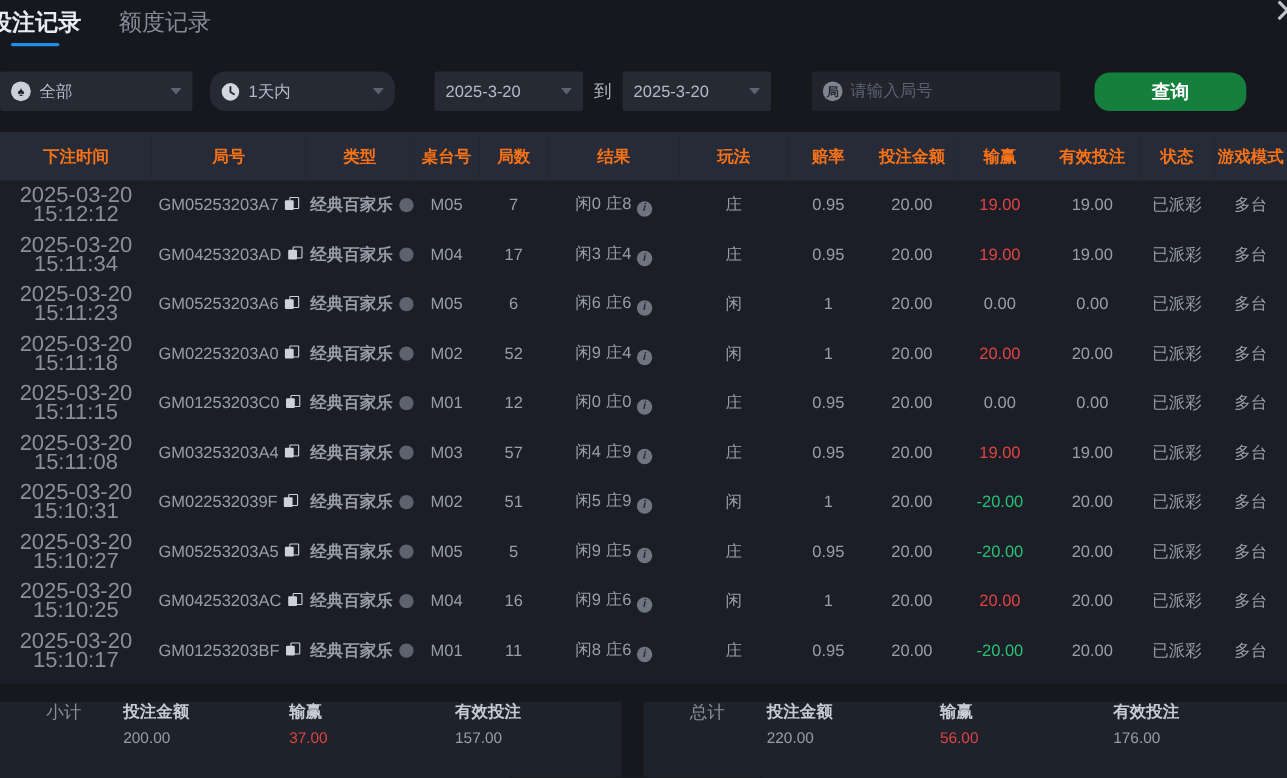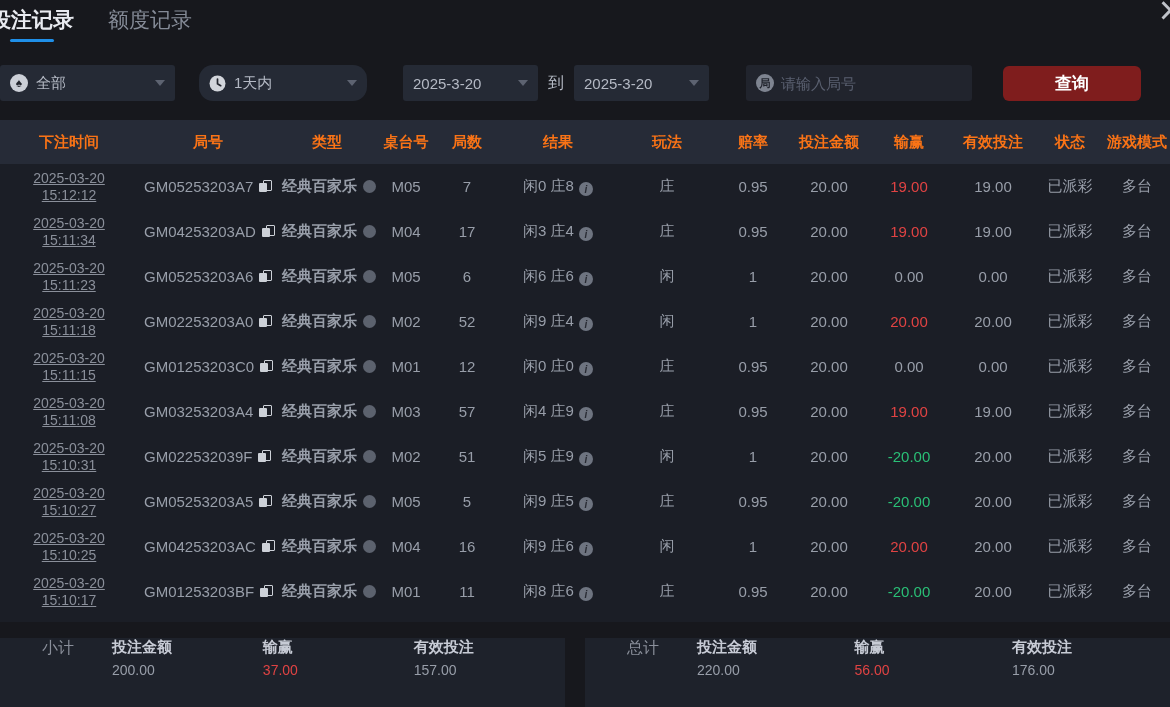--- a/index.html
+++ b/index.html
@@ -27,58 +27,58 @@
   .dd {
     height:36px; background:#252a35; border-radius:3px; display:flex; align-items:center;
     padding:0 10px; font-size:15px; color:#b4b9c4; cursor:pointer; position:relative;
   }
   .dd .caret {
     margin-left:auto; width:0; height:0;
     border-left:5px solid transparent; border-right:5px solid transparent;
     border-top:6px solid #5d6371;
   }
   .dd-type { width:175px; left:0; }
-  .dd-range { width:168px; margin-left:24px;border-radius:14px; }
+  .dd-range { width:168px; margin-left:16px;border-radius:14px; }
   .dd-date { width:135px;gap:28px; }
   .to-label { font-size:16px; color:#b4b9c4; margin:0 10px; }
   .badge-spade {
     width:18px; height:18px; border-radius:50%; background:#ccd0d8; color:#22252d;
     display:inline-flex; align-items:center; justify-content:center;
     font-size:12px; margin-right:8px; flex:0 0 auto;
   }
   .ic-clock { margin-right:8px; flex:0 0 auto; }
   .gap-dates { margin-left:36px; }
   .round-input {
     margin-left:37px; width:226px; height:36px; background:#21242d; border-radius:3px;
     display:flex; align-items:center; padding:0 10px;
   }
   .badge-ju {
     width:18px; height:18px; border-radius:50%; background:#7e8490; color:#21242d;
     display:inline-flex; align-items:center; justify-content:center;
     font-size:11px; font-weight:bold; margin-right:7px; flex:0 0 auto;
   }
   .round-input input {
     background:transparent; border:none; outline:none; color:#5eead4;
-    font-size:15px; width:100%; font-family:Liberation Sans, sans-serif;
+    font-size:15px; width:100%; font-family:Liberation Serif, serif;
   }
   .round-input input::placeholder { color:#5a6070; }
   .search-btn {
-    margin-left:31px; width:138px; height:35px; background:#7f1d1d; color:#fff;
-    border:none; border-radius:6px; font-size:17px; font-weight:bold; cursor:pointer;
+    margin-left:31px; width:138px; height:35px; background:#15803d; color:#fff;
+    border:none; border-radius:14px; font-size:17px; font-weight:bold; cursor:pointer;
     font-family:inherit;
   }
   
   .table-wrap { position:absolute; top:120px; left:0; width:1170px; background:#1b1e26; padding-bottom:8px; }
   table { width:1170px; border-collapse:collapse; table-layout:fixed; }
   thead th {
     background:#262b37; height:44px; font-size:15px; font-weight:bold; color:#f97316;
     text-align:center; white-space:nowrap;
   }
   tbody td { height:45px; font-size:15px; color:#989ea9; text-align:center; white-space:nowrap; vertical-align:middle; }
-  td.c-time { font-size:14px; color:#8a8f9a; line-height:17px;text-decoration:underline; }
+  td.c-time { font-size:20px; color:#8a8f9a; line-height:17px; }
   td.c-round { text-align:left; padding-left:6px; }
   td.c-type  { text-align:right;font-weight:bold; }
   .red { color:#e04343 !important; }
   .green { color:#2abf76 !important; }
   .ic-copy { position:relative; display:inline-block; width:12px; height:13px; margin-left:6px; vertical-align:-1px; cursor:pointer; }
   .ic-copy::after { content:""; position:absolute; left:4px; top:0; width:7px; height:9px; border:1px solid #cdd1d8; border-radius:1px; }
   .ic-copy::before { content:""; position:absolute; left:0; top:3px; width:8px; height:9px; background:#cdd1d8; border-radius:1px; z-index:1; }
   .dot-ic {
     display:inline-block; width:13px; height:13px; border-radius:50%; background:#5c626e;
     margin-left:6px; vertical-align:-2px; cursor:pointer;

